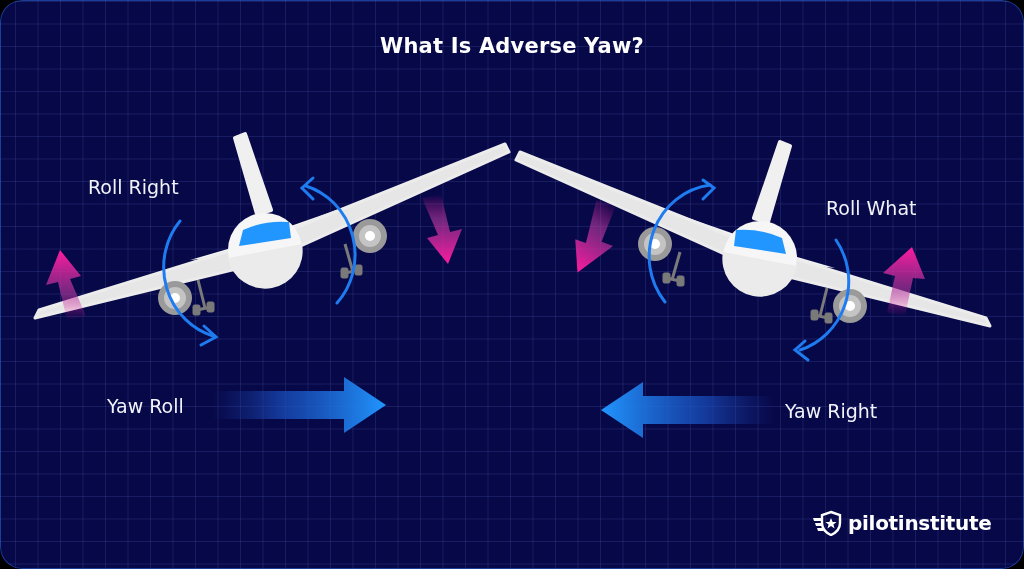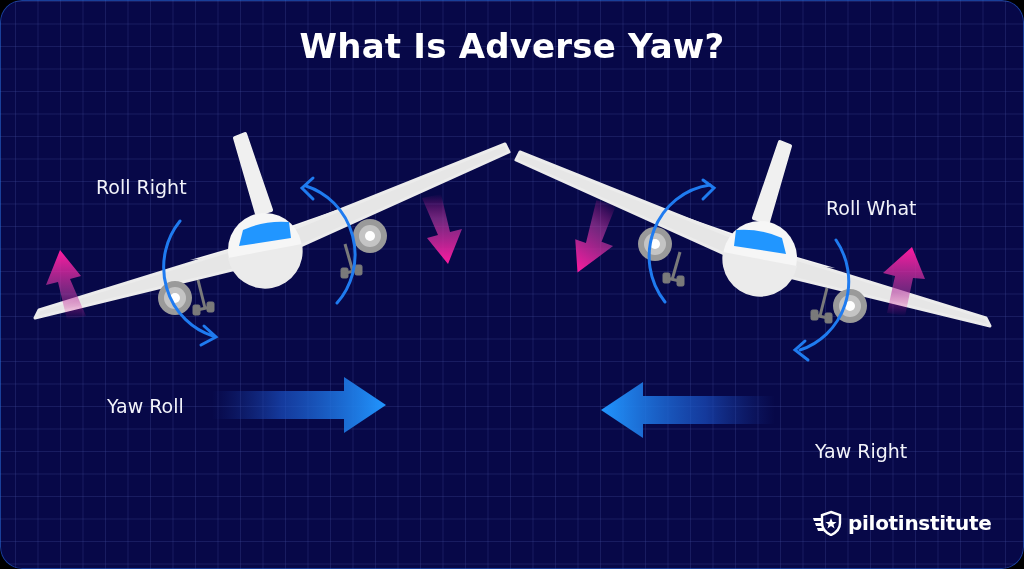--- a/index.html
+++ b/index.html
@@ -11,32 +11,32 @@
       background-image:
         linear-gradient(to right, rgba(70,80,160,0.28) 1px, transparent 1px),
         linear-gradient(to bottom, rgba(70,80,160,0.28) 1px, transparent 1px);
       background-size: 22.5px 22.5px;
       background-position: 15px 1px;
       box-shadow: inset 0 0 0 1px rgba(40,110,220,0.55);
       overflow: hidden;
       font-family: "DejaVu Sans", "Liberation Sans", sans-serif;
     }
     .title {
-      position: absolute; left: 0; right: 0; top: 26px;
-      text-align: center; color: #ffffff; font-weight: bold; font-size: 34px;
+      position: absolute; left: 0; right: 0; top: 34px;
+      text-align: center; color: #ffffff; font-weight: bold; font-size: 21px;
       letter-spacing: 0.2px;
     }
     .label {
       position: absolute; color: #f2f3fa; font-size: 19px; font-weight: normal;
       white-space: nowrap;
     }
-    .lbl-roll-right { left: 96px; top: 176px; }
+    .lbl-roll-right { left: 88px; top: 176px; }
     .lbl-roll-left { left: 826px; top: 197px; }
     .lbl-yaw-left { left: 107px; top: 395px; }
-    .lbl-yaw-right { left: 815px; top: 400px; margin-top: 40px; }
+    .lbl-yaw-right { left: 785px; top: 400px; }
     svg.art { position: absolute; left: 0; top: 0; }
     .logo {
       position: absolute; left: 812px; top: 508px; height: 30px;
       display: flex; align-items: center; gap: 6px;
     }
     .logo-text { color: #ffffff; font-weight: bold; font-size: 20px; letter-spacing: -0.3px; }
   </style>
 </head>
 <body>
 

